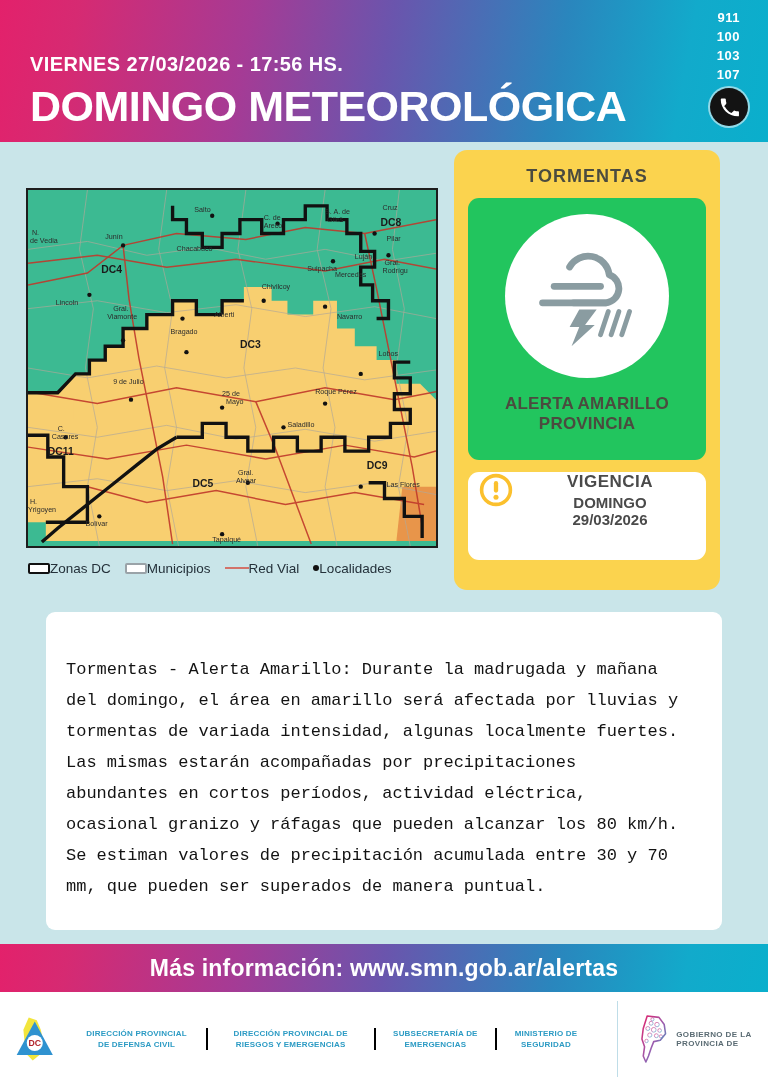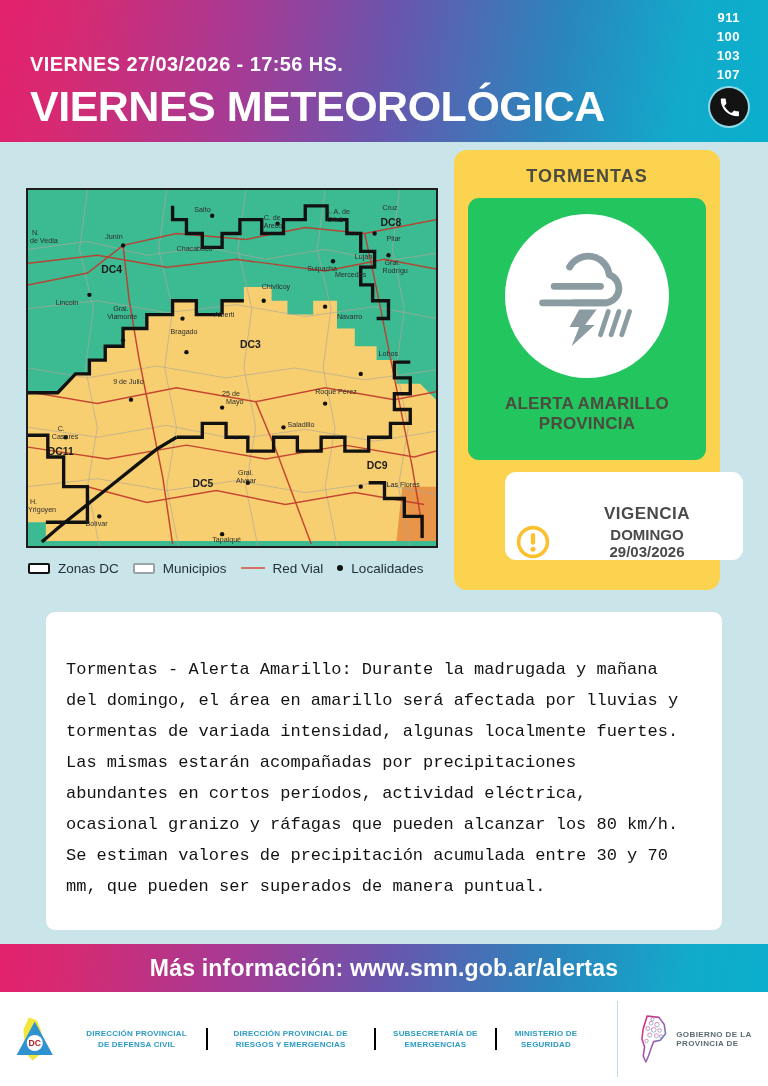--- a/index.html
+++ b/index.html
@@ -53,21 +53,21 @@
   .map-frame {
     position:absolute; left:10px; top:38px; width:412px; height:360px;
     border:2px solid #1d1d1d; overflow:hidden; background:#3cba92;
   }
   .map-svg { display:block; width:100%; height:100%; }
   .map-legend {
     position:absolute; left:12px; top:406px; width:420px; height:24px;
     display:flex; align-items:center; gap:14px;
     font-size:13.5px; color:#24313a;
   }
-  .lg-item { display:flex; align-items:center; gap:8px;justify-content:center; }
+  .lg-item { display:flex; align-items:center; gap:0;justify-content:center; }
   .sw-zonas { width:22px; height:11px; border:2.5px solid #111; background:#fff; border-radius:2px; }
   .sw-muni  { width:22px; height:11px; border:2px solid #9aa3a8; background:#fff; border-radius:2px; }
   .sw-road  { width:24px; height:0; border-top:2px solid #d2736a; }
   .sw-loc   { width:6px; height:6px; background:#111; border-radius:50%; }
 
   
   .alert-panel {
     position:absolute; left:454px; top:150px; width:266px; height:440px;
     background:#fbd34e; border-radius:13px;
   }
@@ -86,21 +86,21 @@
   }
   .icon-circle svg { width:116px; height:116px; }
   .alert-level {
     position:absolute; left:0; top:196px; width:238px; text-align:center;
     font-size:17px; font-weight:bold; color:#4b4b3f; line-height:20px;
     letter-spacing:0.2px;
   }
   .vigencia-box {
     position:absolute; left:14px; top:322px; width:238px; height:88px;
     background:#ffffff; border-radius:11px;
-    display:flex; align-items:flex-end;margin-left:37px;
+    display:flex; align-items:flex-start;
   }
   .vig-icon { width:56px; display:flex; align-items:center; justify-content:center; }
   .vig-icon svg { width:36px; height:36px; }
   .vig-text { flex:1; padding-right:10px; text-align:center; }
   .vig-label { font-size:17px; font-weight:bold; color:#4a4a4a; letter-spacing:0.5px; }
   .vig-day   { font-size:15px; font-weight:bold; color:#4a4a4a; margin-top:2px; }
   .vig-date  { font-size:15px; font-weight:bold; color:#4a4a4a; }
 
   
   .text-card {
@@ -140,21 +140,21 @@
   .ba-map { width:46px; height:76px; }
   .ba-text { margin-left:8px; }
   .ba-top { font-size:8px; font-weight:bold; color:#5a6b73; letter-spacing:0.4px; }
   .ba-bot { font-size:19px; font-weight:bold; color:#28a9cf; letter-spacing:0.2px; line-height:22px; }
 </style>
 </head>
 <body>
 
 <div class="header">
   <div class="header-date">VIERNES 27/03/2026 - 17:56 HS.</div>
-  <div class="header-title">VIERNES METEOROLÓGICA</div>
+  <div class="header-title">DOMINGO METEOROLÓGICA</div>
   <div class="phones">
     <div>911</div>
     <div>100</div>
     <div>103</div>
     <div>107</div>
   </div>
   <div class="phone-icon">
     <svg viewBox="0 0 24 24" fill="#ffffff">
         <path d="M6.6 10.8c1.7 3.3 4.3 5.9 7.6 7.6l2.5-2.5c.3-.3.8-.4 1.2-.3 1.2.4 2.5.6 3.9.6.6 0 1 .5 1 1V21c0 .6-.4 1-1 1C10.6 22 2 13.4 2 2.8c0-.6.5-1 1-1h3.8c.6 0 1 .4 1 1 0 1.3.2 2.6.6 3.9.1.4 0 .8-.3 1.2l-2.5 2.9z"></path>
       </svg>

